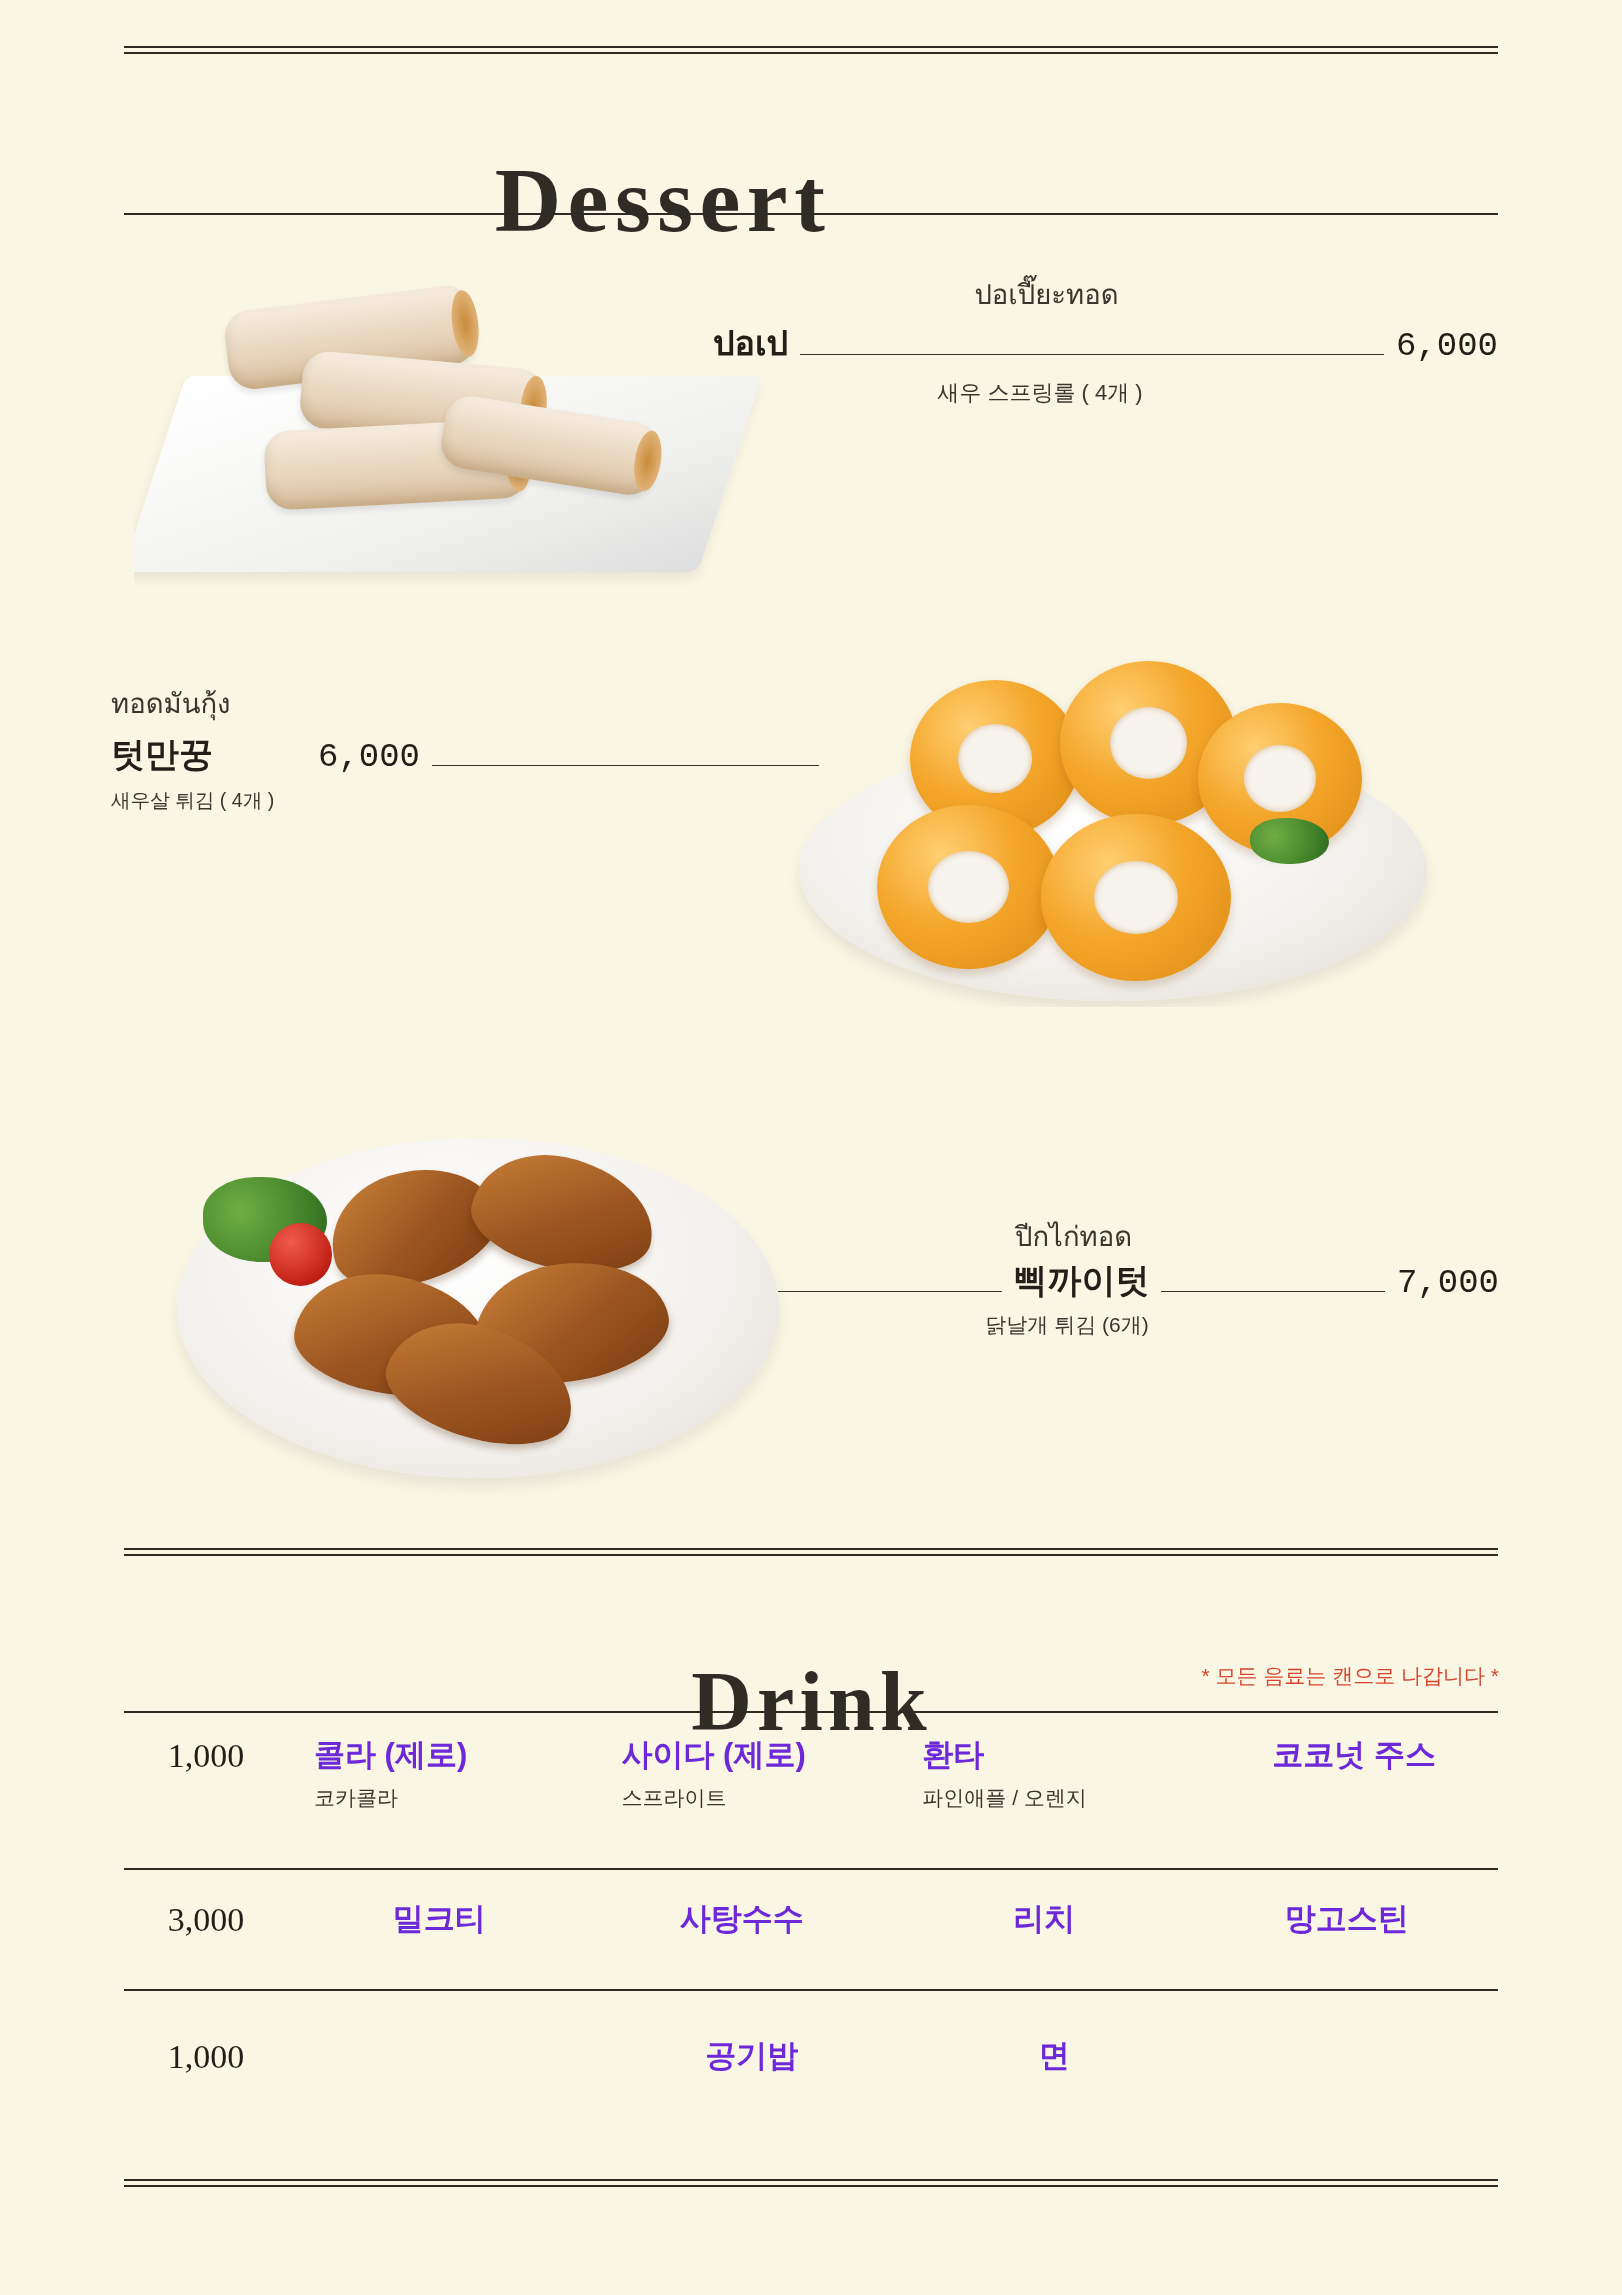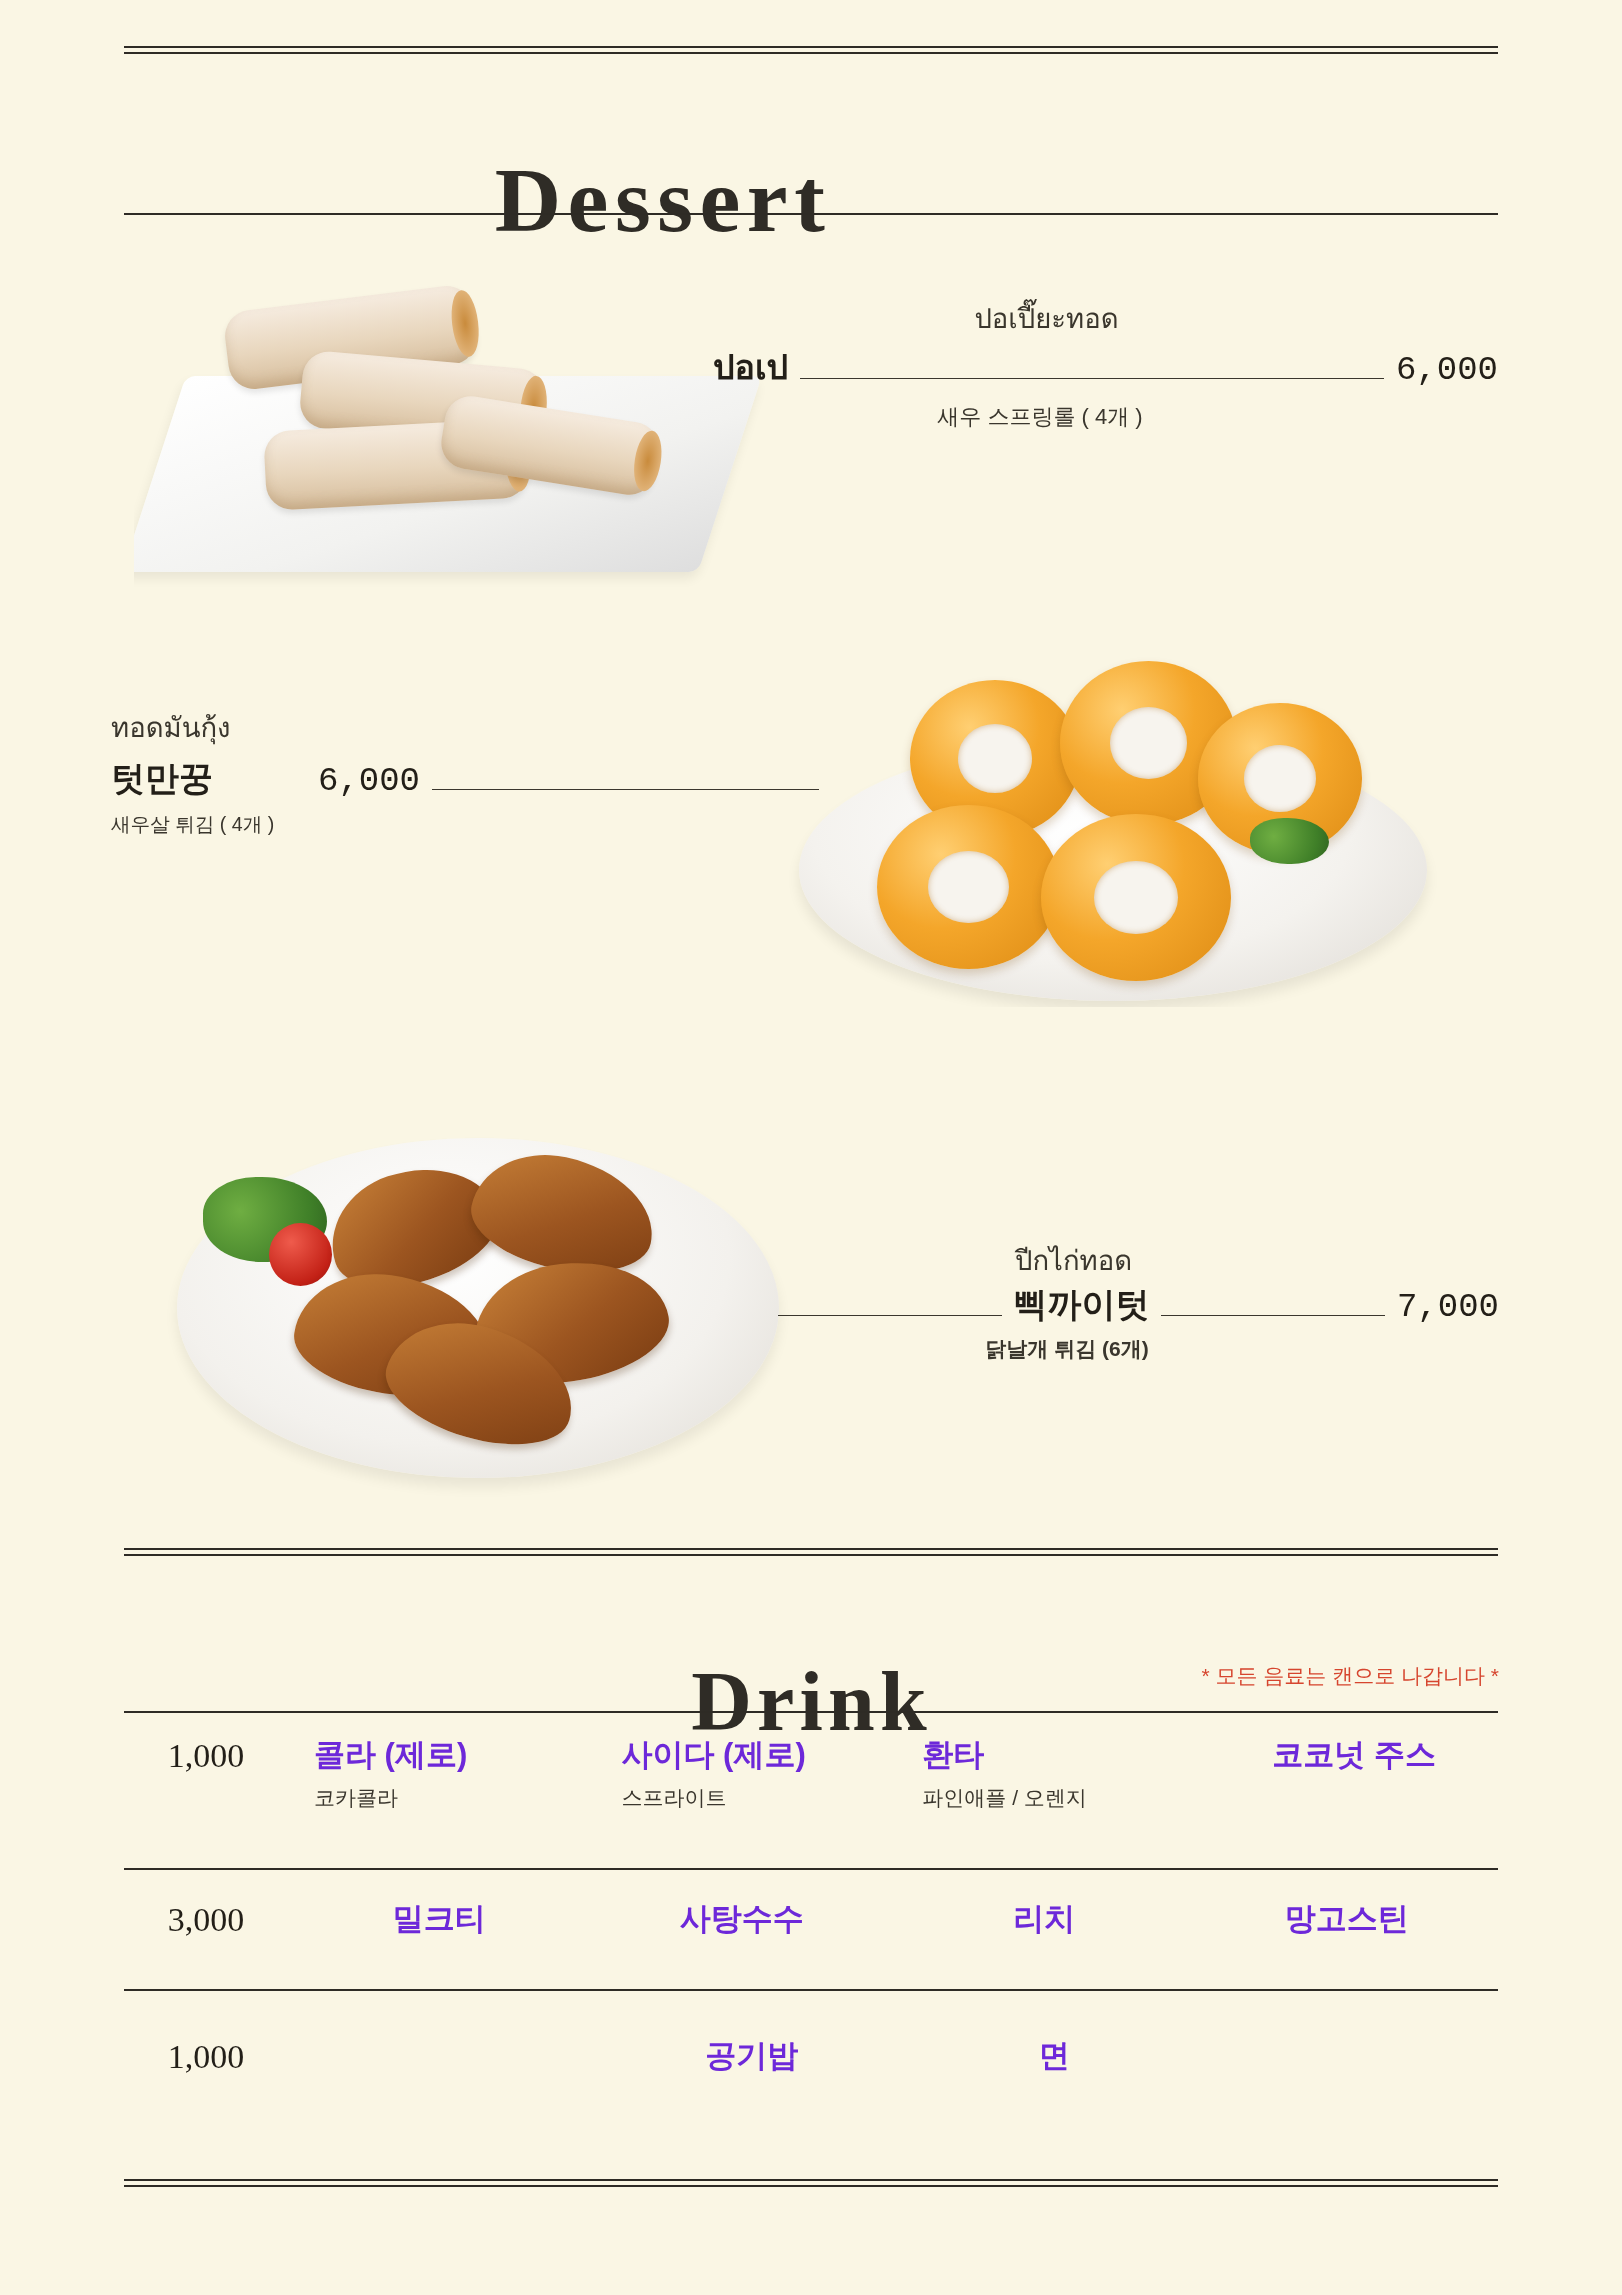--- a/index.html
+++ b/index.html
@@ -157,21 +157,20 @@
     background: radial-gradient(circle at 35% 30%, #ef5b4c 0%, #c32116 70%, #8e1109 100%);
   }
 
   
   .item { position: absolute; }
   .item .thai {
     font-family: "Liberation Sans", sans-serif;
     font-size: 27.5px;
     color: #3a362d;
     white-space: nowrap;
-    margin-top: 24px;
   }
   .item .name-row {
     display: flex;
     align-items: baseline;
     white-space: nowrap;
   }
   .item .kor {
     font-family: "Liberation Sans", sans-serif;
     font-weight: bold;
     font-size: 34px;
@@ -199,21 +198,21 @@
   #item-popiah { left: 713px; top: 272px; width: 785px; text-align: right; }
   #item-popiah .thai { text-align: center; margin-right: 118px; }
   #item-popiah .desc { text-align: center; margin-right: 131px; margin-top: 7.9px; }
 
   #item-todman { left: 111px; top: 681px; width: 720px; }
   #item-todman .thai { margin-bottom: 6.5px; }
   #item-todman .desc { margin-top: 9.2px; font-size: 19.6px; }
 
   #item-wings { left: 766px; top: 1214px; width: 733px; }
   #item-wings .thai { text-align: center; margin-right: 118px; }
-  #item-wings .desc { text-align: center; margin-right: 131px; margin-top: 6.5px; font-size: 21px; font-weight: bold; }
+  #item-wings .desc { text-align: center; margin-right: 131px; margin-top: 6.5px; font-size: 21px; }
 
   
   #drink-note {
     position: absolute;
     right: 124px;
     top: 1662px;
     font-size: 21px;
     color: #d6452e;
     font-family: "Liberation Sans", sans-serif;
     white-space: nowrap;

